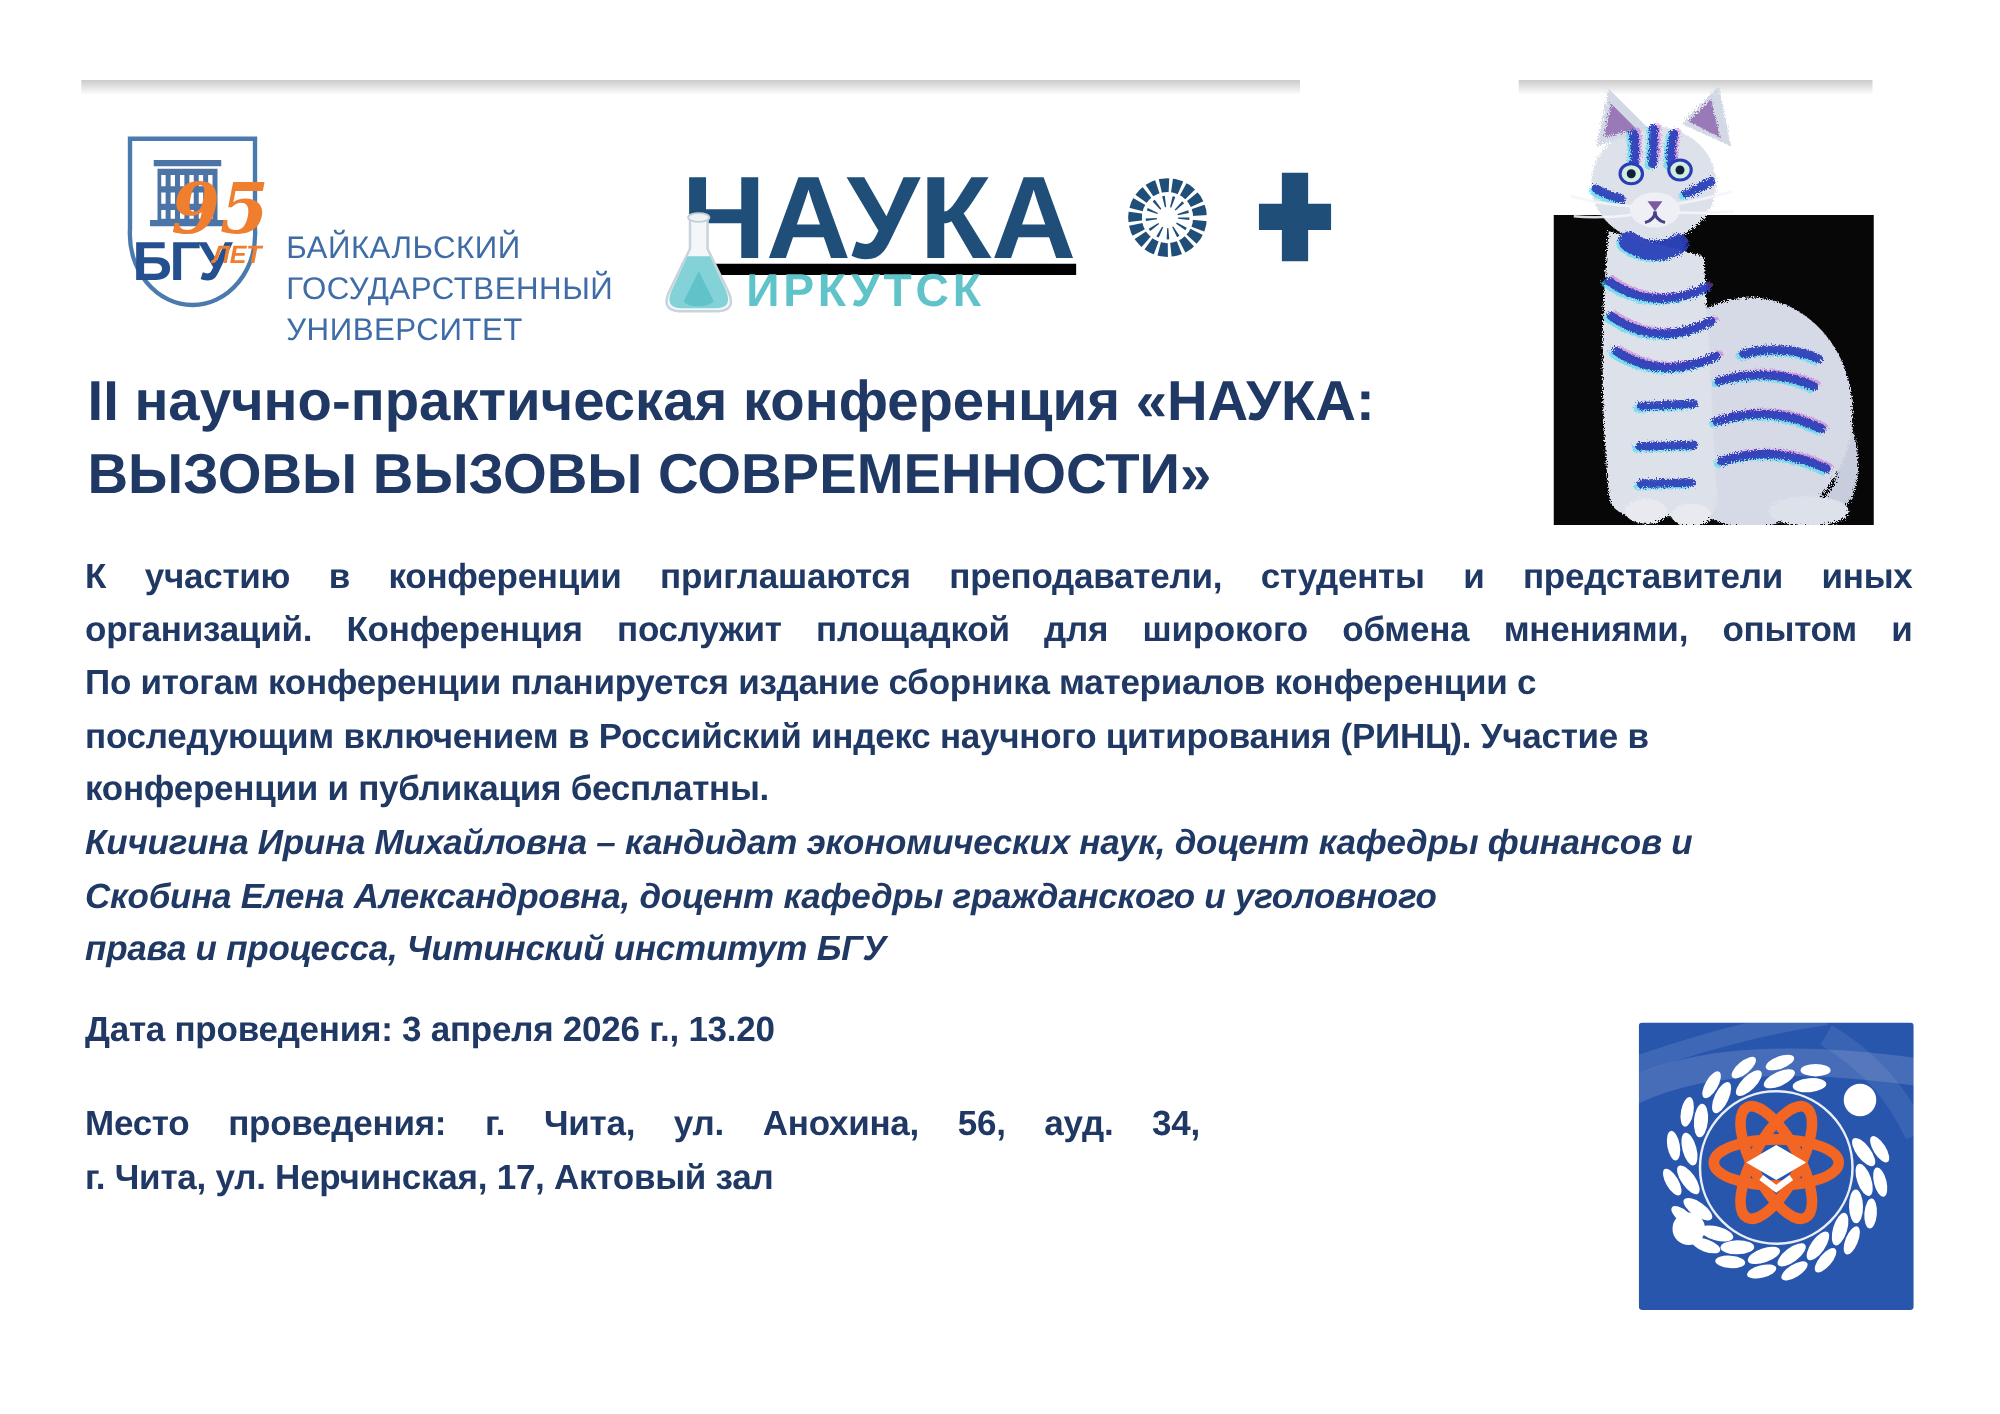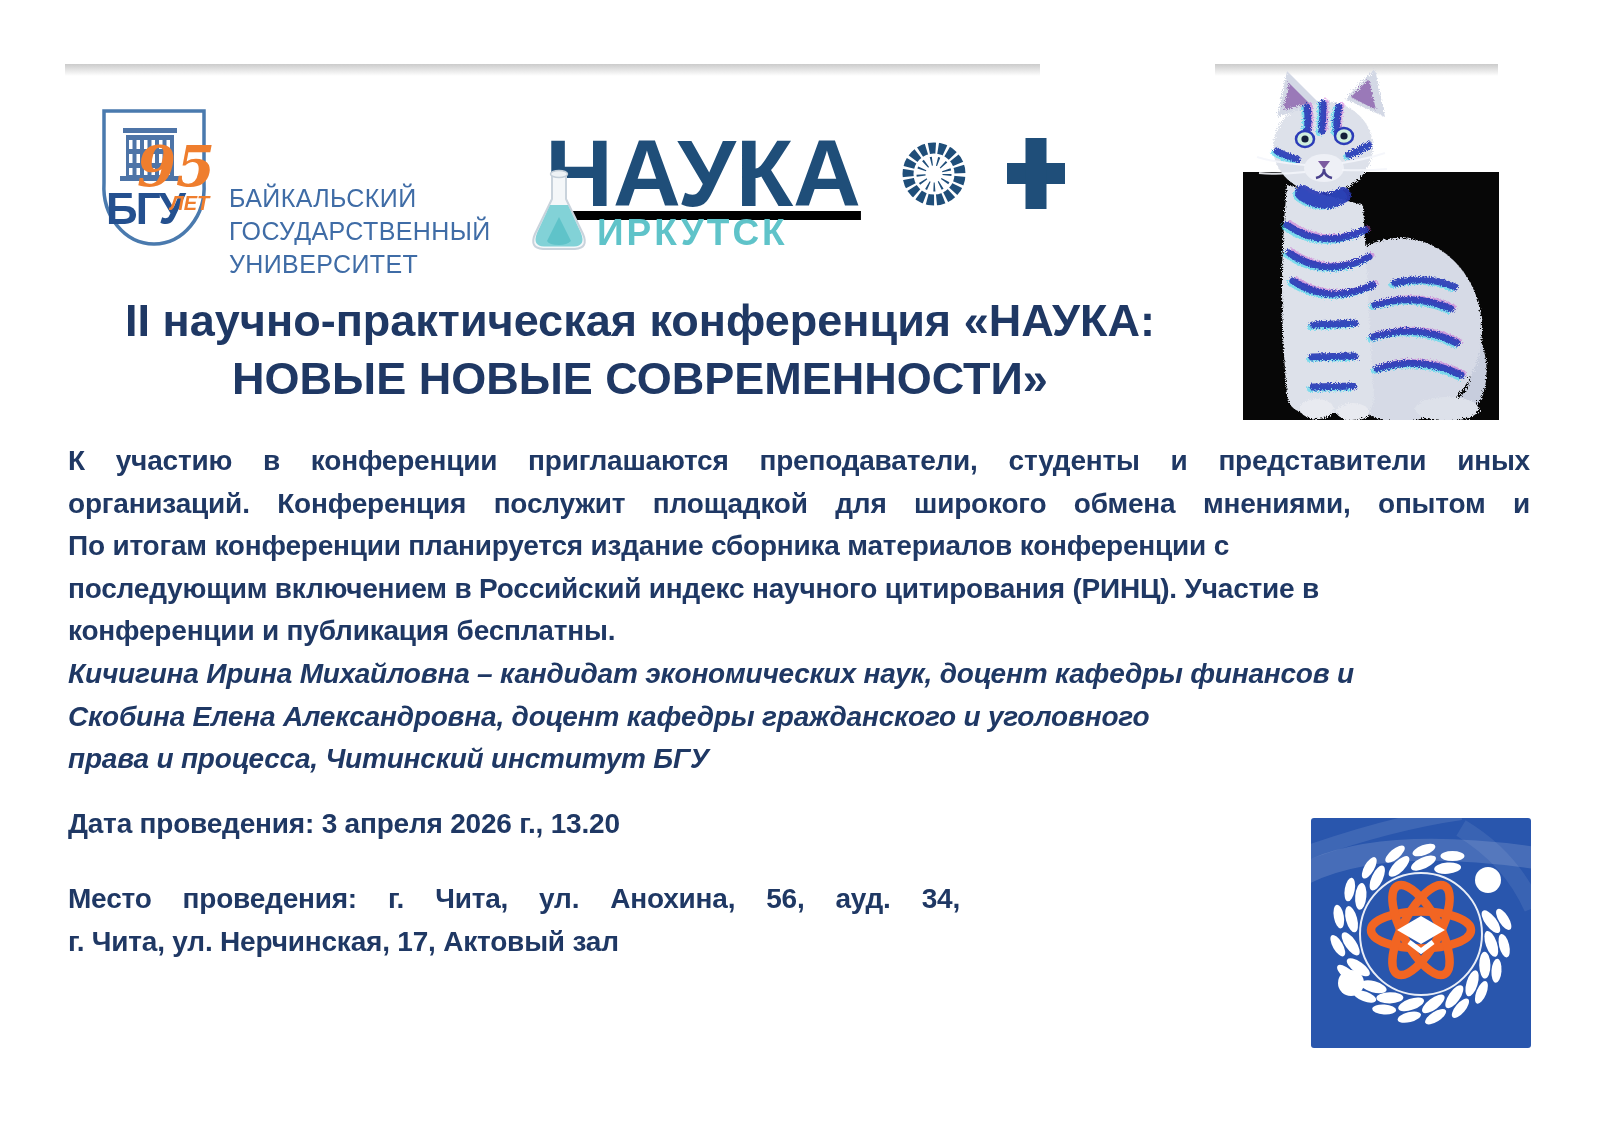--- a/index.html
+++ b/index.html
@@ -20,21 +20,21 @@
   .nauka-row { position:absolute; left:545px; top:121px; height:106px;
     display:flex; align-items:center; gap:36px;text-decoration:underline; }
   .nauka-word { font-size:94px; font-weight:700; color:#1f4e79; line-height:100px; }
   .flask { position:absolute; left:527px; top:169px; }
   .city { position:absolute; left:597px; top:212px;
     color:#5fc3c9; font-size:37px; font-weight:600; letter-spacing:3px; }
 
   .cat { position:absolute; left:1215px; top:65px; }
 
   .title { position:absolute; left:70px; top:292px; width:1140px;
-    text-align:center; color:#1f3864; font-size:45px; font-weight:700; line-height:58px; }
+    text-align:left; color:#1f3864; font-size:45px; font-weight:700; line-height:58px; }
 
   .content { position:absolute; left:68px; top:440px; width:1462px;
     color:#1f3864; font-size:28px; font-weight:700; line-height:42.6px; letter-spacing:-0.2px; }
   .j  { text-align:justify; text-align-last:justify; }
   .it { font-style:italic; }
   .gap-s { height:22px; }
   .gap-m { height:33px; }
   .place-wide { width:892px; text-align:justify; text-align-last:justify; }
 
   .emblem { position:absolute; left:1311px; top:818px; }
@@ -184,21 +184,21 @@
       <path d="M90,100 Q62,98 42,92"></path>
         <path d="M90,107 Q64,110 44,108"></path>
       <path d="M127,98 Q152,94 170,88"></path>
         <path d="M127,105 Q152,106 172,104"></path>
     </g>
   </g>
 </svg>
 
 <div class="title">
   <div>II научно-практическая конференция «НАУКА:</div>
-  <div>НОВЫЕ НОВЫЕ СОВРЕМЕННОСТИ»</div>
+  <div>ВЫЗОВЫ ВЫЗОВЫ СОВРЕМЕННОСТИ»</div>
 </div>
 
 <div class="content">
   <div class="j">К участию в конференции приглашаются преподаватели, студенты и представители иных</div>
   <div class="j">организаций. Конференция послужит площадкой для широкого обмена мнениями, опытом и</div>
   <div>По итогам конференции планируется издание сборника материалов конференции с</div>
   <div>последующим включением в Российский индекс научного цитирования (РИНЦ). Участие в</div>
   <div>конференции и публикация бесплатны.</div>
   <div class="it">Кичигина Ирина Михайловна – кандидат экономических наук, доцент кафедры финансов и</div>
   <div class="it">Скобина Елена Александровна, доцент кафедры гражданского и уголовного</div>

